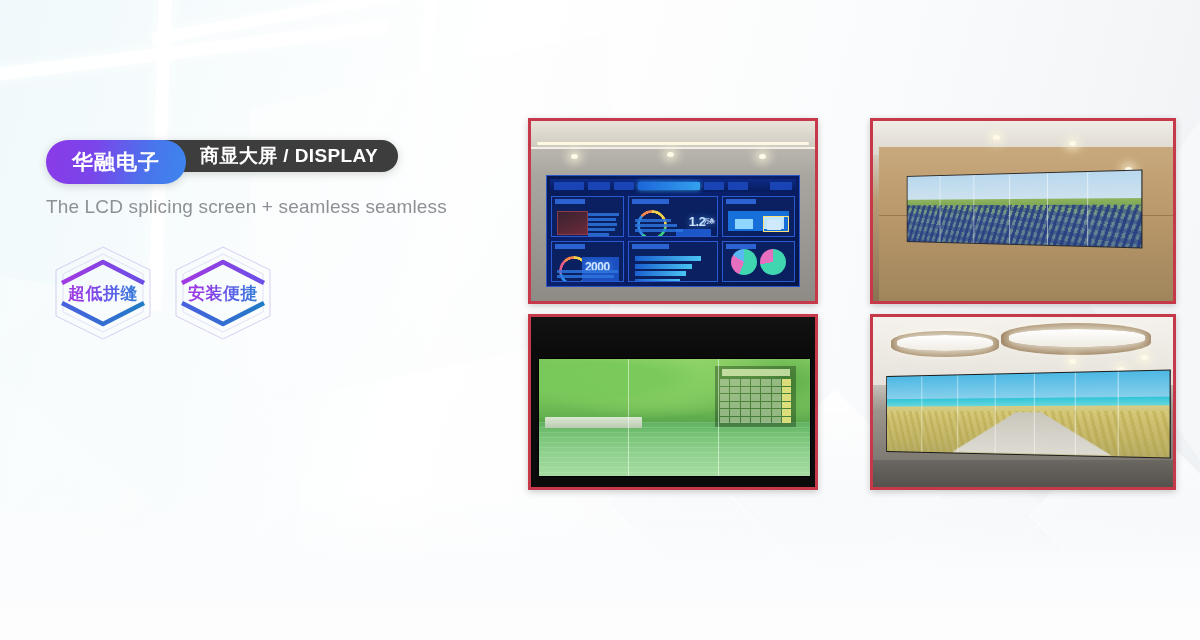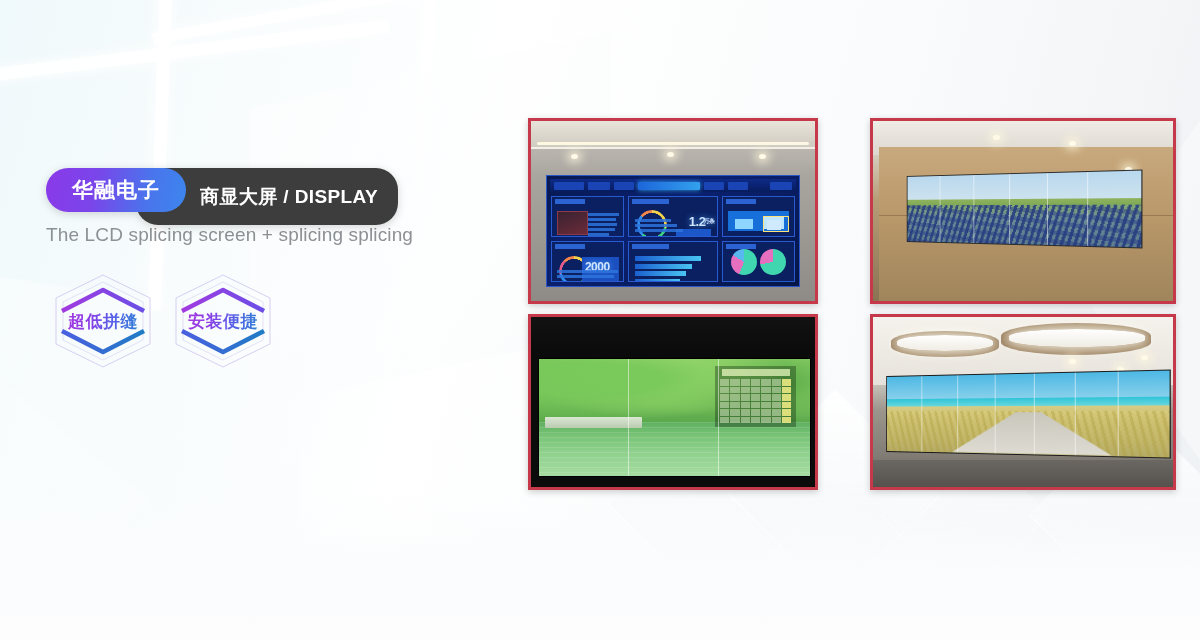--- a/index.html
+++ b/index.html
@@ -44,25 +44,25 @@
   .tri { position:absolute; width:0; height:0; opacity:.5; }
   .tri-r { right:0; top:120px; border-top:170px solid transparent;
            border-bottom:170px solid transparent; border-right:120px solid rgba(255,255,255,.75); }
   .tri-l { left:0; top:380px; border-top:120px solid transparent;
            border-bottom:120px solid transparent; border-left:150px solid rgba(255,255,255,.6); }
 
   .bottom-fade { position:absolute; left:0; right:0; bottom:0; height:150px;
         background:linear-gradient(to bottom,rgba(250,251,252,0),#fbfcfd 55%,#fdfdfe 100%); }
 
   
-  .copy { position:absolute; left:46px; top:140px; width:470px;margin-top:28px; }
+  .copy { position:absolute; left:46px; top:140px; width:470px; }
 
   .badge { display:flex; align-items:stretch; height:44px; width:fit-content;
            filter:drop-shadow(0 2px 4px rgba(0,0,0,.16)); }
-  .badge-dark { background:#3d3d3d; border-radius:22px; height:57px;
+  .badge-dark { background:#3d3d3d; border-radius:22px; height:32px;
                 display:flex; align-items:center; padding:0 20px 0 64px;
                 margin-left:-50px; order:2; }
   .badge-dark span { color:#fff; font-size:19px; font-weight:bold; letter-spacing:.4px;
                      white-space:nowrap; }
   .badge-pill { order:1; position:relative; z-index:2;
                 background:linear-gradient(100deg,#8a3ae8 0%,#7a45ea 35%,#4a74ec 72%,#3c86ee 100%);
                 border-radius:22px; height:44px; display:flex; align-items:center;
                 padding:0 26px; }
   .badge-pill span { color:#fff; font-size:21px; font-weight:bold; letter-spacing:1px;
                      white-space:nowrap; }
@@ -235,21 +235,21 @@
 
   <div class="badge">
     <div class="badge-pill">
       <span>华融电子</span>
     </div>
     <div class="badge-dark">
       <span>商显大屏 / DISPLAY</span>
     </div>
   </div>
 
-  <div class="subtitle">The LCD splicing screen + splicing splicing</div>
+  <div class="subtitle">The LCD splicing screen + seamless seamless</div>
 
   <div class="feats">
 
     <div class="feat">
       <svg viewBox="0 0 114 106">
         <defs>
           <linearGradient id="gA0" x1="0" y1="0" x2="1" y2="0">
             <stop offset="0" stop-color="#a23ae0"></stop>
               <stop offset="1" stop-color="#6a4fe6"></stop>
           </linearGradient>

